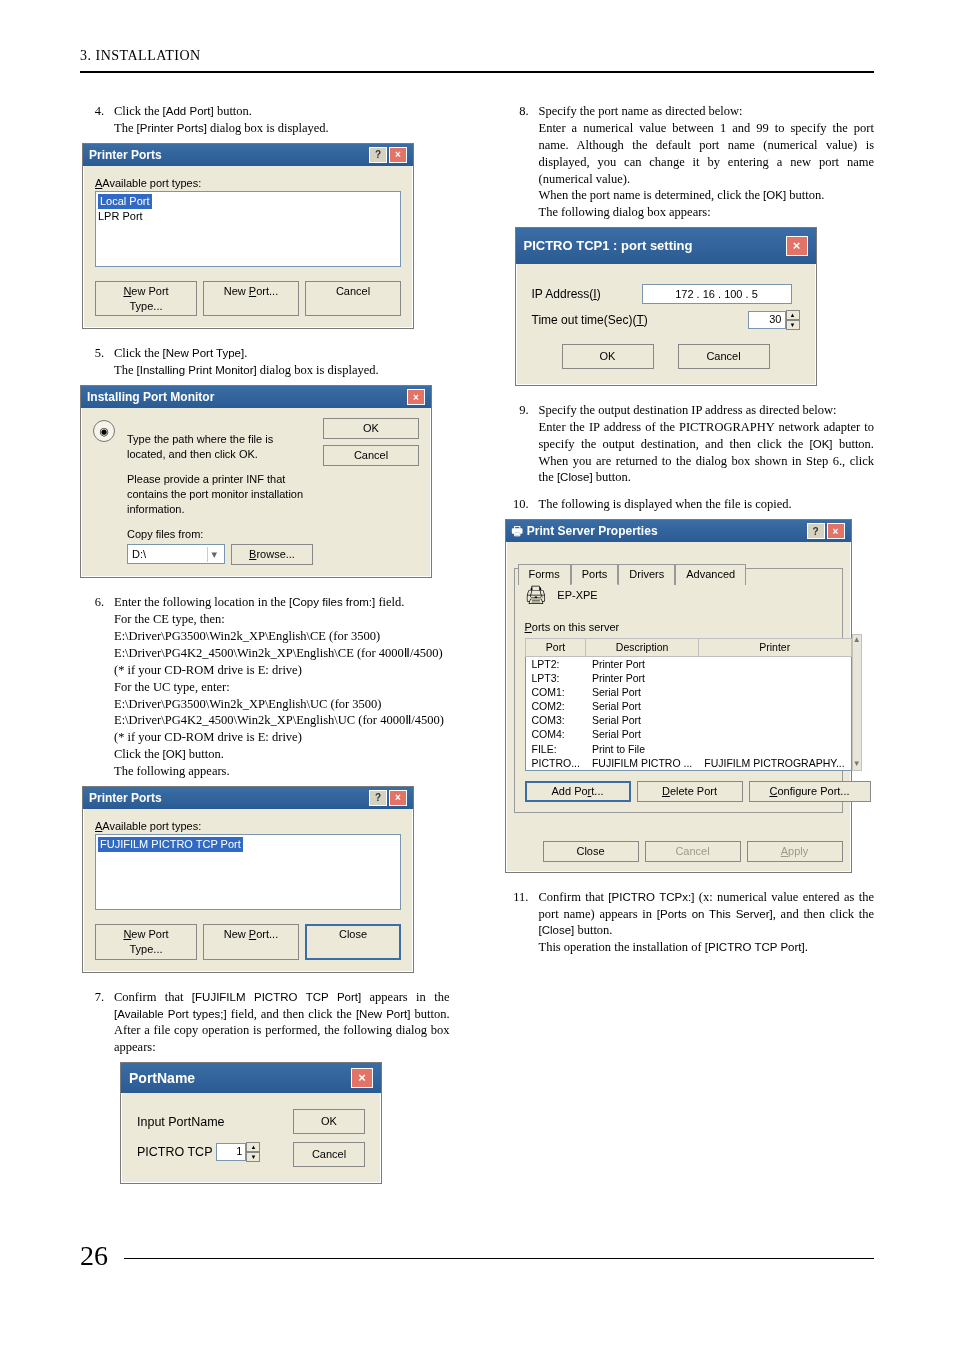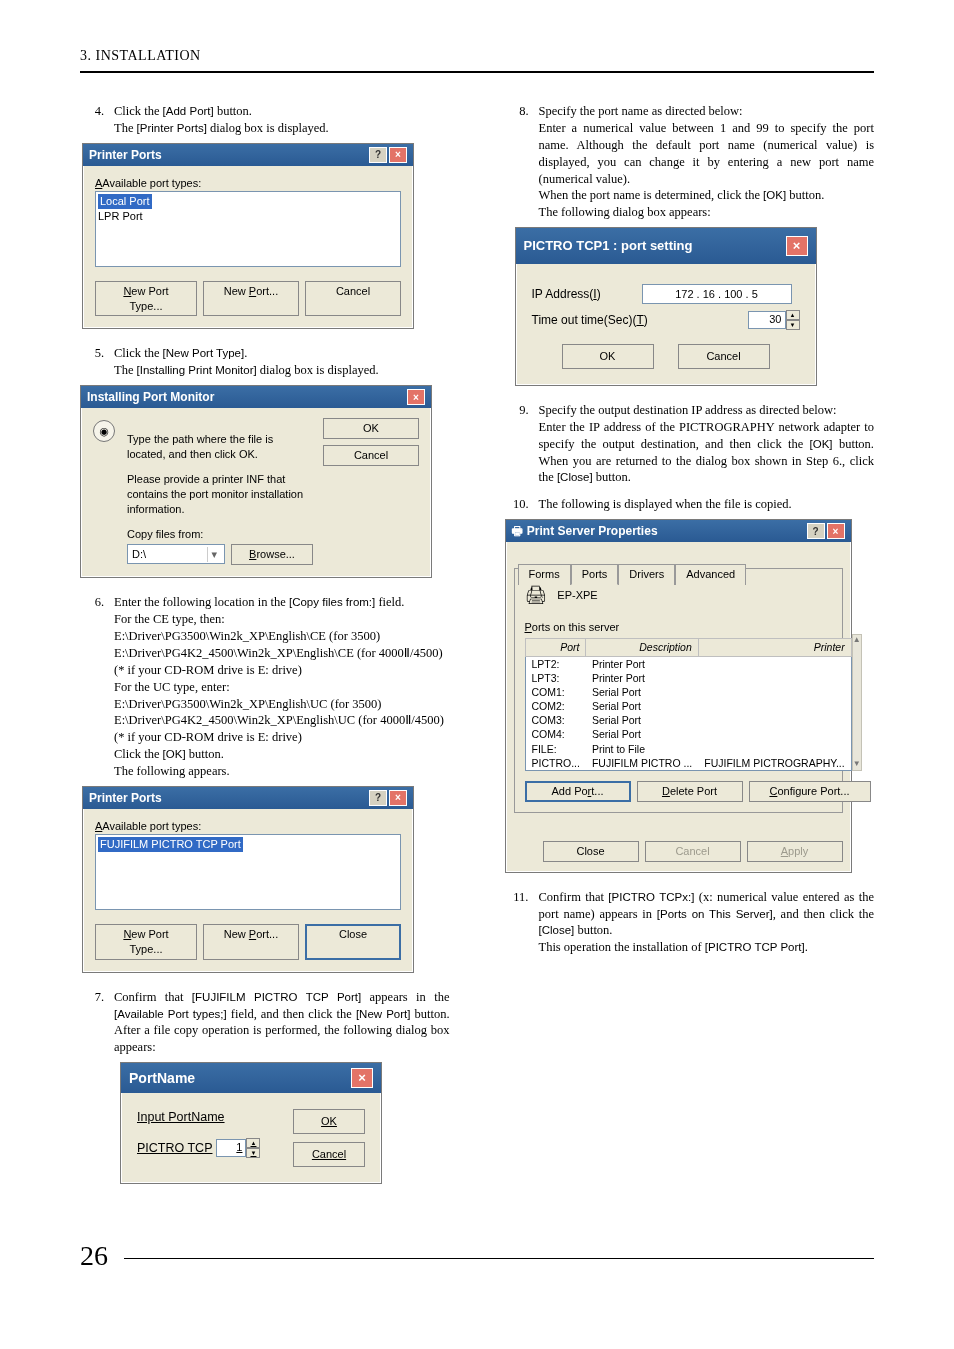--- a/index.html
+++ b/index.html
@@ -142,21 +142,21 @@
     border:1px solid #999; border-bottom:none; background:#ece9d8;
     padding:2px 10px; font-size:11px; position:relative; top:16px;
   }
   .tab.active { background:#ece9d8; z-index:2; border-bottom:1px solid #ece9d8; }
   .tabpanel { border:1px solid #999; padding:10px; background:#ece9d8; }
 
   .porttable {
     border:1px solid #7a95b0; background:#fff; font-size:10.5px;
     width:100%; border-collapse:collapse; margin-top:4px;
   }
-  .porttable th { text-align:right; font-weight:normal; background:#ece9d8; border:1px solid #bfbfbf; padding:1px 6px;font-style:italic; }
+  .porttable th { text-align:center; font-weight:normal; background:#ece9d8; border:1px solid #bfbfbf; padding:1px 6px; }
   .porttable td { padding:0 6px; white-space:nowrap; }
 
   .scroll-hint {
     width:14px; background:#e8e6da; border:1px solid #c4c2b6;
   }
   .disabled { color:#9c9a8d; }
 
   .center-buttons { display:flex; gap:24px; justify-content:center; margin-top:14px; }
 </style>
 </head>
@@ -287,21 +287,21 @@
         </div>
       </div>
 
       <div class="dlg" style="width:260px; margin-left:40px;">
         <div class="titlebar" style="font-size:14px; padding:5px 8px;">
           <span>PortName</span>
           <div class="tb-btns">
             <div class="tb-btn red" style="width:20px;height:18px;font-size:13px;">×</div>
           </div>
         </div>
-        <div class="dlg-body" style="display:flex; gap:14px; align-items:flex-start; padding:16px;text-decoration:underline;">
+        <div class="dlg-body" style="display:flex; gap:14px; align-items:center; padding:16px;">
           <div style="flex:1; font-size:12.5px;">
             <div style="margin-bottom:12px;">Input PortName</div>
             <div style="display:flex; align-items:center; gap:4px;">
               <span>PICTRO TCP</span>
               <span class="spin">
                 <span class="sp-box" style="width:22px;">1</span>
                 <span class="sp-btns">
                   <span class="sp-btn">▲</span>
                   <span class="sp-btn">▼</span>
                 </span>

